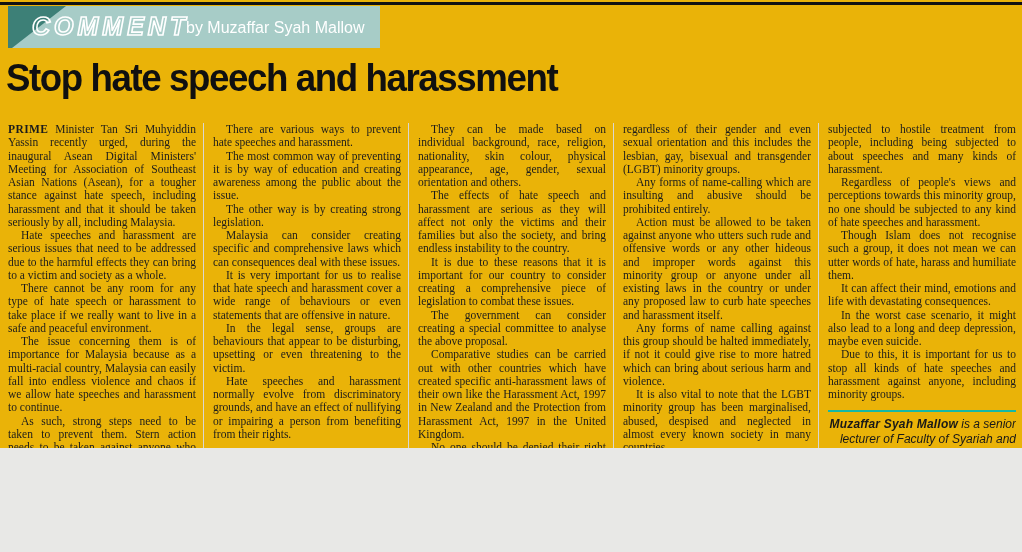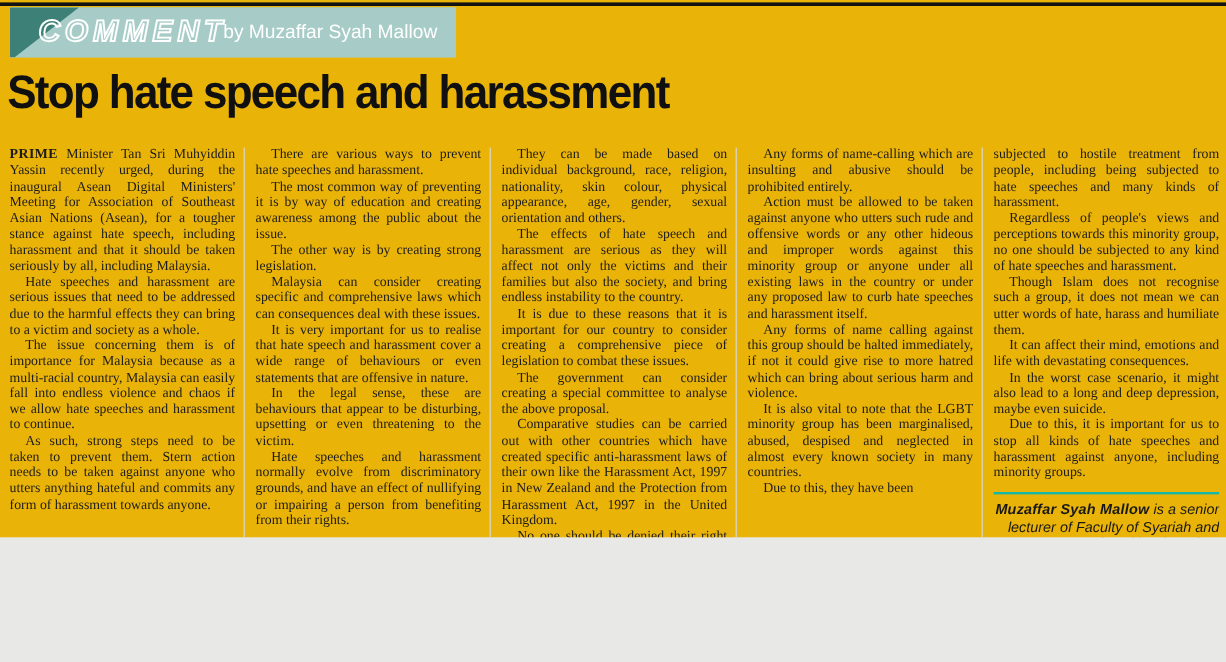--- a/index.html
+++ b/index.html
@@ -62,61 +62,63 @@
   </div>
 
   <h1 class="headline">Stop hate speech and harassment</h1>
 
   <div class="columns">
 
     <div class="col">
       <p class="para"><b class="lead-word">PRIME</b><span> Minister Tan Sri Muhyiddin Yassin recently urged, during the inaugural Asean Digital Ministers' Meeting for Association of Southeast Asian Nations (Asean), for a tougher stance against hate speech, including harassment and that it should be taken seriously by all, including Malaysia.</span></p>
       <div>
           <p class="para indent">Hate speeches and harassment are serious issues that need to be addressed due to the harmful effects they can bring to a victim and society as a whole.</p>
+          <p class="para indent">There cannot be any room for any type of hate speech or harassment to take place if we really want to live in a safe and peaceful environment.</p>
           <p class="para indent">The issue concerning them is of importance for Malaysia because as a multi-racial country, Malaysia can easily fall into endless violence and chaos if we allow hate speeches and harassment to continue.</p>
           <p class="para indent">As such, strong steps need to be taken to prevent them. Stern action needs to be taken against anyone who utters anything hateful and commits any form of harassment towards anyone.</p>
         </div>
     </div>
 
     <div class="col">
       <div>
           <p class="para indent">There are various ways to prevent hate speeches and harassment.</p>
           <p class="para indent">The most common way of preventing it is by way of education and creating awareness among the public about the issue.</p>
           <p class="para indent">The other way is by creating strong legislation.</p>
           <p class="para indent">Malaysia can consider creating specific and comprehensive laws which can consequences deal with these issues.</p>
           <p class="para indent">It is very important for us to realise that hate speech and harassment cover a wide range of behaviours or even statements that are offensive in nature.</p>
-          <p class="para indent">In the legal sense, these are behaviours that appear to be disturbing, upsetting or even threatening to the victim.</p>
+          <p class="para indent">In the legal sense, groups are behaviours that appear to be disturbing, upsetting or even threatening to the victim.</p>
           <p class="para indent">Hate speeches and harassment normally evolve from discriminatory grounds, and have an effect of nullifying or impairing a person from benefiting from their rights.</p>
         </div>
     </div>
 
     <div class="col">
       <div>
           <p class="para indent">They can be made based on individual background, race, religion, nationality, skin colour, physical appearance, age, gender, sexual orientation and others.</p>
           <p class="para indent">The effects of hate speech and harassment are serious as they will affect not only the victims and their families but also the society, and bring endless instability to the country.</p>
           <p class="para indent">It is due to these reasons that it is important for our country to consider creating a comprehensive piece of legislation to combat these issues.</p>
           <p class="para indent">The government can consider creating a special committee to analyse the above proposal.</p>
           <p class="para indent">Comparative studies can be carried out with other countries which have created specific anti-harassment laws of their own like the Harassment Act, 1997 in New Zealand and the Protection from Harassment Act, 1997 in the United Kingdom.</p>
           <p class="para indent">No one should be denied their right over such protection</p>
           <p class="para indent">At the same time, it is also very important for us to protect everybody from hate speech and harassment.</p>
         </div>
     </div>
 
     <div class="col">
+      <p class="para">regardless of their gender and even sexual orientation and this includes the lesbian, gay, bisexual and transgender (LGBT) minority groups.</p>
       <div>
           <p class="para indent">Any forms of name-calling which are insulting and abusive should be prohibited entirely.</p>
           <p class="para indent">Action must be allowed to be taken against anyone who utters such rude and offensive words or any other hideous and improper words against this minority group or anyone under all existing laws in the country or under any proposed law to curb hate speeches and harassment itself.</p>
           <p class="para indent">Any forms of name calling against this group should be halted immediately, if not it could give rise to more hatred which can bring about serious harm and violence.</p>
           <p class="para indent">It is also vital to note that the LGBT minority group has been marginalised, abused, despised and neglected in almost every known society in many countries.</p>
           <p class="para indent">Due to this, they have been</p>
         </div>
     </div>
 
     <div class="col">
-      <p class="para">subjected to hostile treatment from people, including being subjected to hate speeches and many kinds of harassment.</p>
+      <p class="para">subjected to hostile treatment from people, including being subjected to about speeches and many kinds of harassment.</p>
       <div>
           <p class="para indent">Regardless of people's views and perceptions towards this minority group, no one should be subjected to any kind of hate speeches and harassment.</p>
           <p class="para indent">Though Islam does not recognise such a group, it does not mean we can utter words of hate, harass and humiliate them.</p>
           <p class="para indent">It can affect their mind, emotions and life with devastating consequences.</p>
           <p class="para indent">In the worst case scenario, it might also lead to a long and deep depression, maybe even suicide.</p>
           <p class="para indent">Due to this, it is important for us to stop all kinds of hate speeches and harassment against anyone, including minority groups.</p>
         </div>
       <div class="sig">
         <p class="sig-text"><span class="sig-name">Muzaffar Syah Mallow</span><span> is a senior lecturer of Faculty of Syariah and Law at Universiti Sains Islam Malaysia (USIM). Comments: letters@thesundaily.com</span></p>
       </div>

